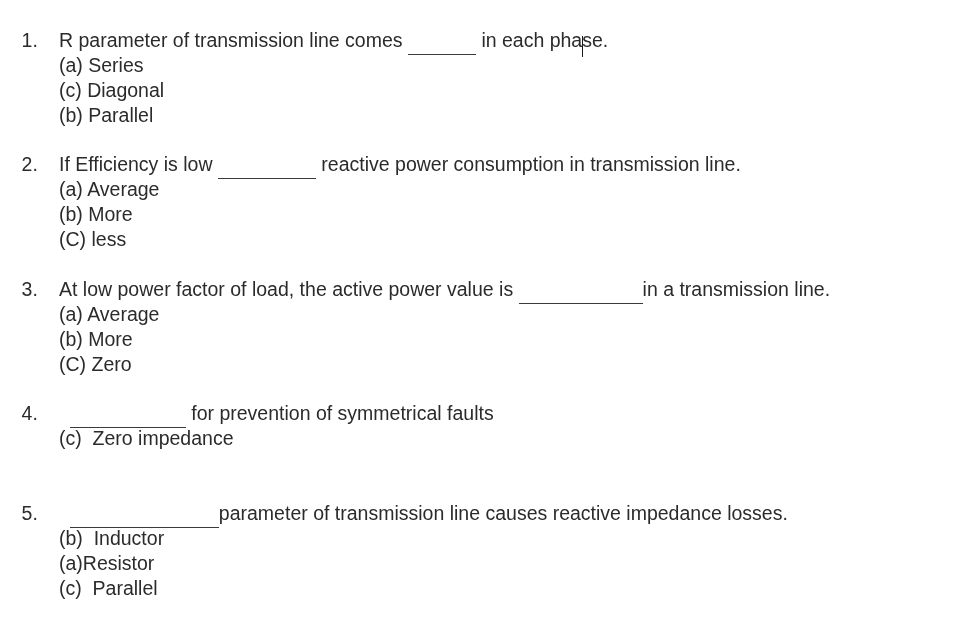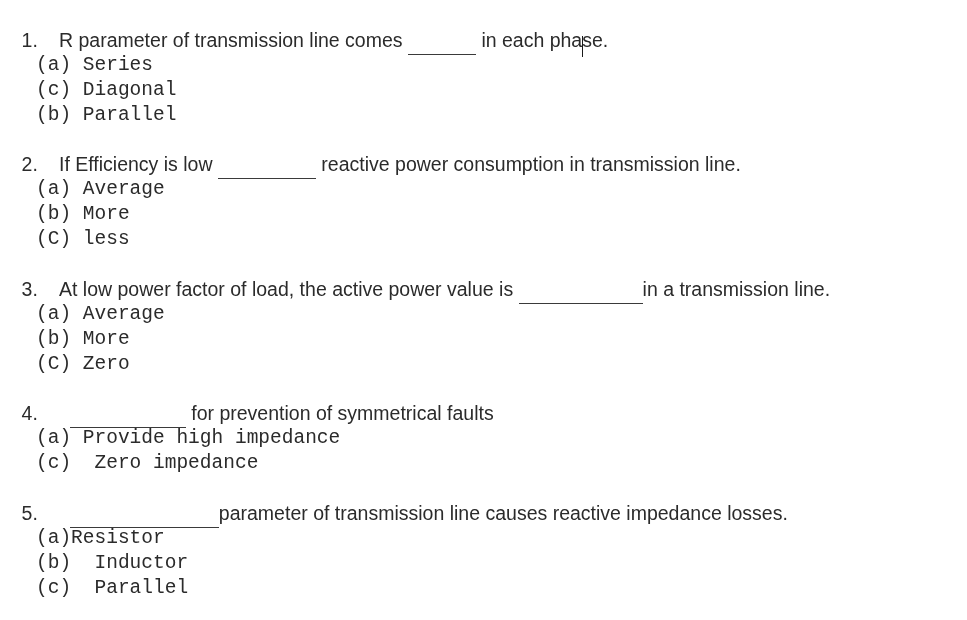--- a/index.html
+++ b/index.html
@@ -71,22 +71,21 @@
     width: 1.4px;
     height: 1.05em;
     background: #1a1a1a;
     position: relative;
     top: 0.18em;
     margin: 0 -0.7px;
     vertical-align: baseline;
   }
 
   .options {
-    margin-left: 36px;
-    font-family: Liberation Mono, monospace;
+    margin-left: 59px;
   }
 
   .option {
     font-size: 19.5px;
     line-height: 25px;
     white-space: pre;
   }
 
   
   .q4 .q-line, .q4 .option,
@@ -134,30 +133,29 @@
       <div class="option">(C) Zero</div>
     </div>
   </div>
 
   <div class="question q4" style="top:401px;">
     <div class="q-line">
       <span class="q-num">4.</span>
       <span class="q-stem"><span>  </span><span class="blank" style="width:116px;"></span><span> for prevention of symmetrical faults</span></span>
     </div>
     <div class="options">
-      <div class="option">(a) Provide high impedance</div>
       <div class="option">(c)  Zero impedance</div>
     </div>
   </div>
 
   <div class="question q5" style="top:501px;">
     <div class="q-line">
       <span class="q-num">5.</span>
       <span class="q-stem"><span>  </span><span class="blank" style="width:149px;"></span><span>parameter of transmission line causes reactive impedance losses.</span></span>
     </div>
     <div class="options">
+      <div class="option">(b)  Inductor</div>
       <div class="option">(a)Resistor</div>
-      <div class="option">(b)  Inductor</div>
       <div class="option">(c)  Parallel</div>
     </div>
   </div>
 
 </div>
 
 </body></html>

